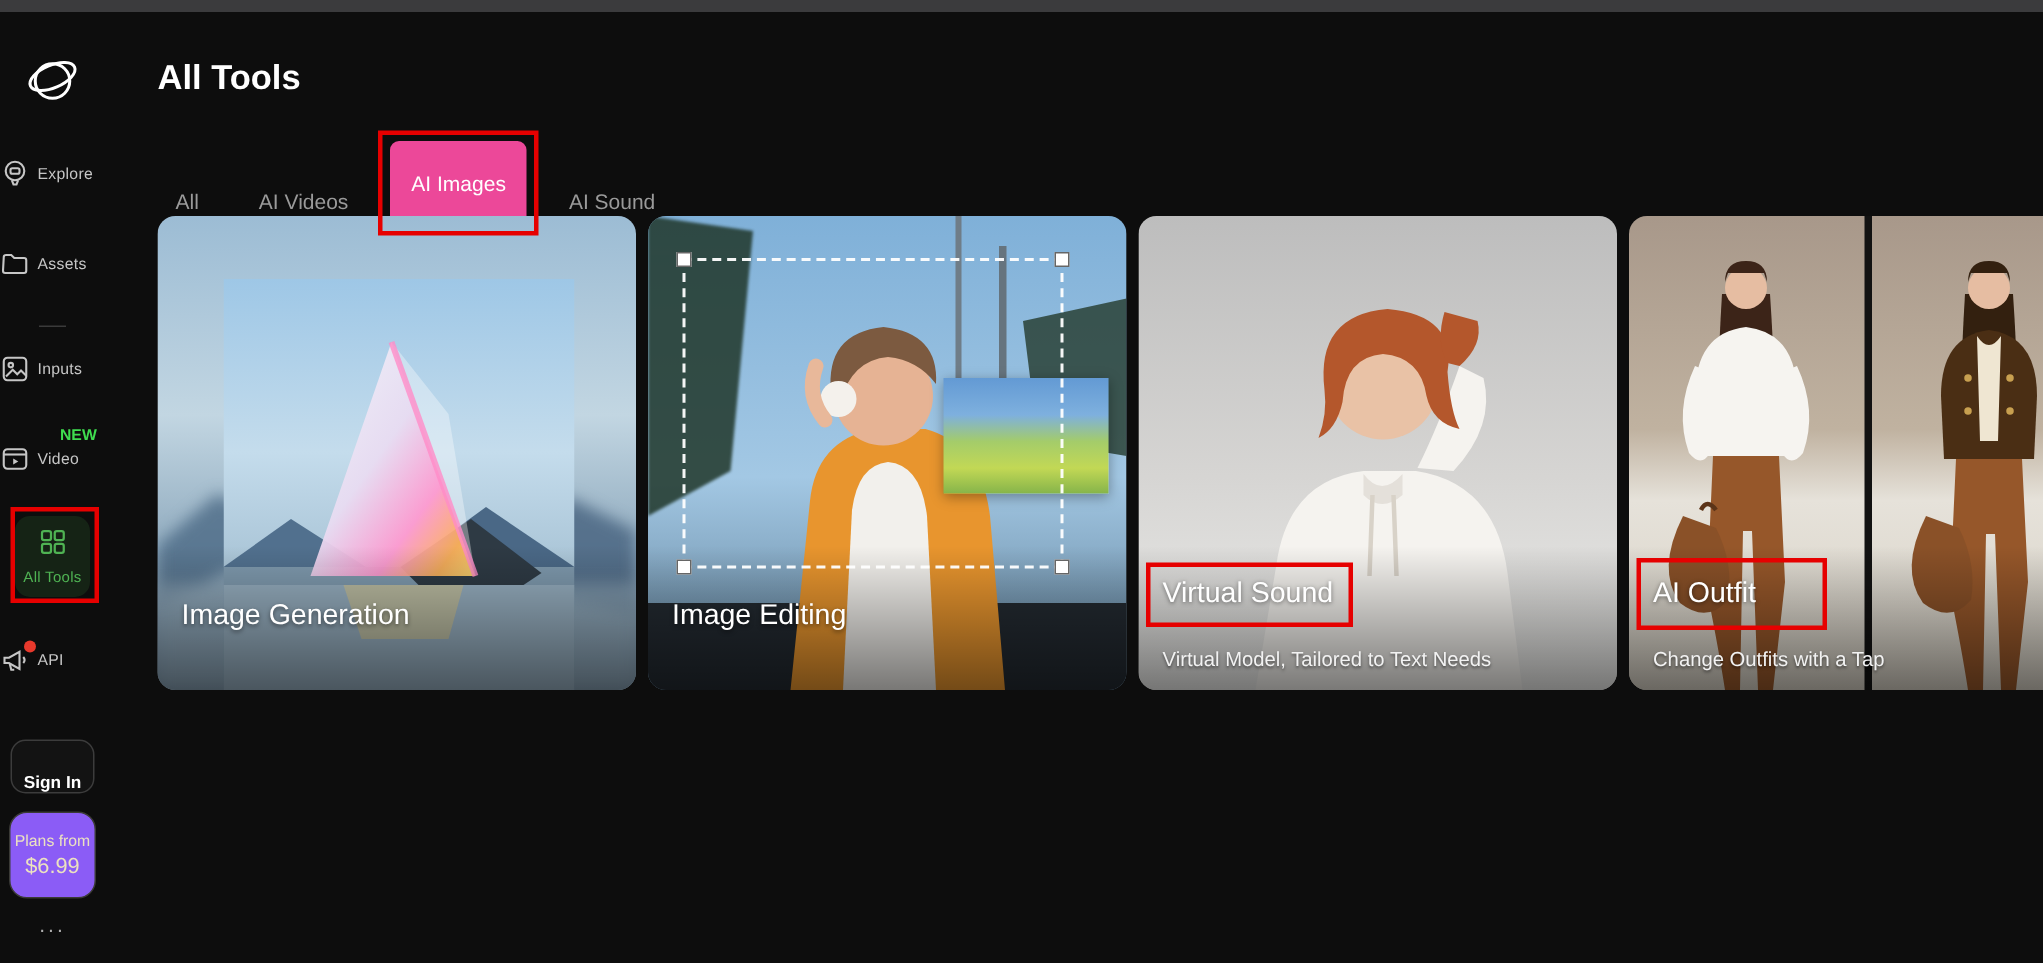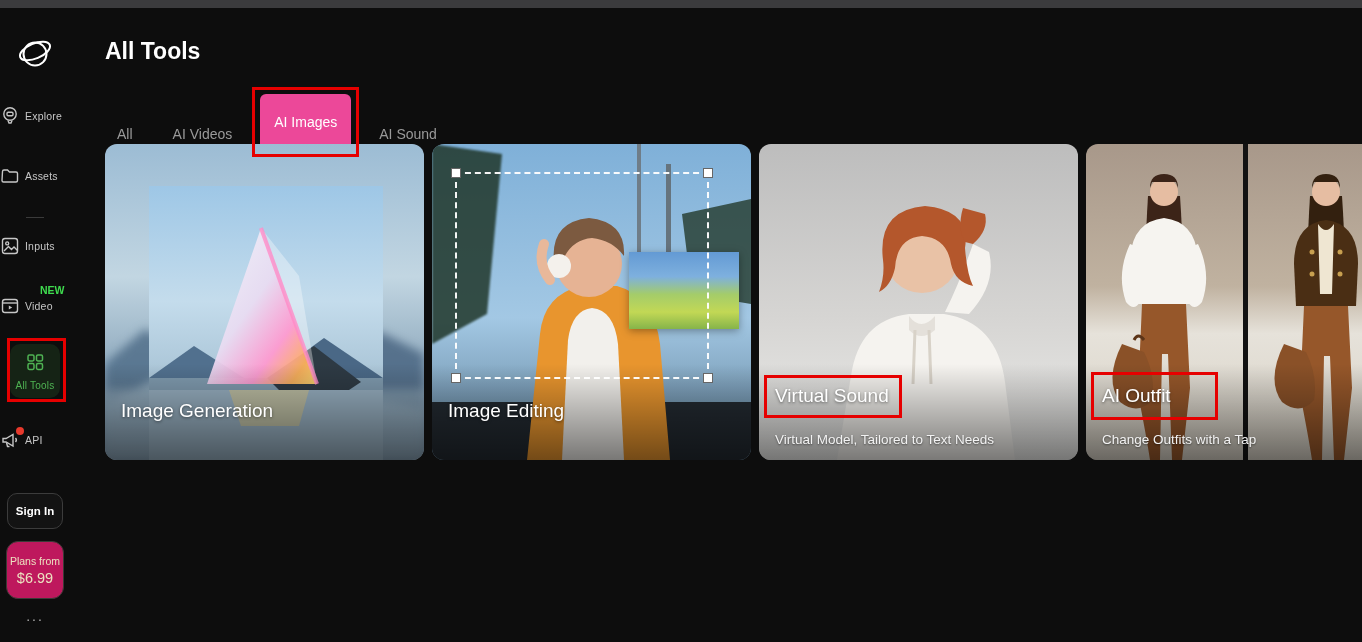--- a/index.html
+++ b/index.html
@@ -16,23 +16,23 @@
   .side-label { font-size:10.5px; color:#c6c6c6; letter-spacing:.2px; }
   .side-divider { position:absolute; left:26px; top:209px; width:18px; height:1px; background:#3a3a3a; }
   .new-badge { position:absolute; left:40px; top:-12px; font-size:10.5px; font-weight:700; color:#3fdc4f; }
   .alltools-box { position:absolute; left:10px; top:336px; width:50px; height:54px; border-radius:10px;
                   background:rgba(72,168,74,0.14); display:flex; flex-direction:column; align-items:center;
                   justify-content:center; gap:4px; cursor:pointer; }
   .alltools-box .side-label { color:#4fb353; font-size:10px; }
   .api-dot { position:absolute; right:-4px; top:-3px; width:8px; height:8px; border-radius:50%; background:#e8392c; }
   .signin-btn { position:absolute; left:7px; top:485px; width:56px; height:36px; border-radius:10px;
                 border:1px solid #3c3c3c; background:#131313; color:#fff; font-size:11.5px; font-weight:700;
-                display:flex; align-items:center; justify-content:center; cursor:pointer; }
+                display:flex; align-items:flex-end; justify-content:center; cursor:pointer; }
   .plans-btn { position:absolute; left:6px; top:533px; width:58px; height:58px; border-radius:12px;
-               border:1px solid #3a3a36; background:#be185d; color:#ece2c0; display:flex; flex-direction:column;
+               border:1px solid #3a3a36; background:#8b5cf6; color:#ece2c0; display:flex; flex-direction:column;
                align-items:center; justify-content:center; gap:3px; cursor:pointer; }
   .plans-line1 { font-size:10.5px; }
   .plans-line2 { font-size:14.5px; }
   .side-dots { position:absolute; left:0; top:600px; width:70px; text-align:center; color:#b0b0b0;
                font-size:14px; letter-spacing:2px; cursor:pointer; }
 
   
   .page-title { position:absolute; left:105px; top:38px; font-size:23px; font-weight:700; color:#ffffff; }
   .tabs { position:absolute; left:105px; top:94px; display:flex; align-items:flex-end; gap:16px; }
   .tab { position:relative; padding:8px 12px; border-radius:6px; font-size:14px; color:#9a9a9a; cursor:pointer; }

